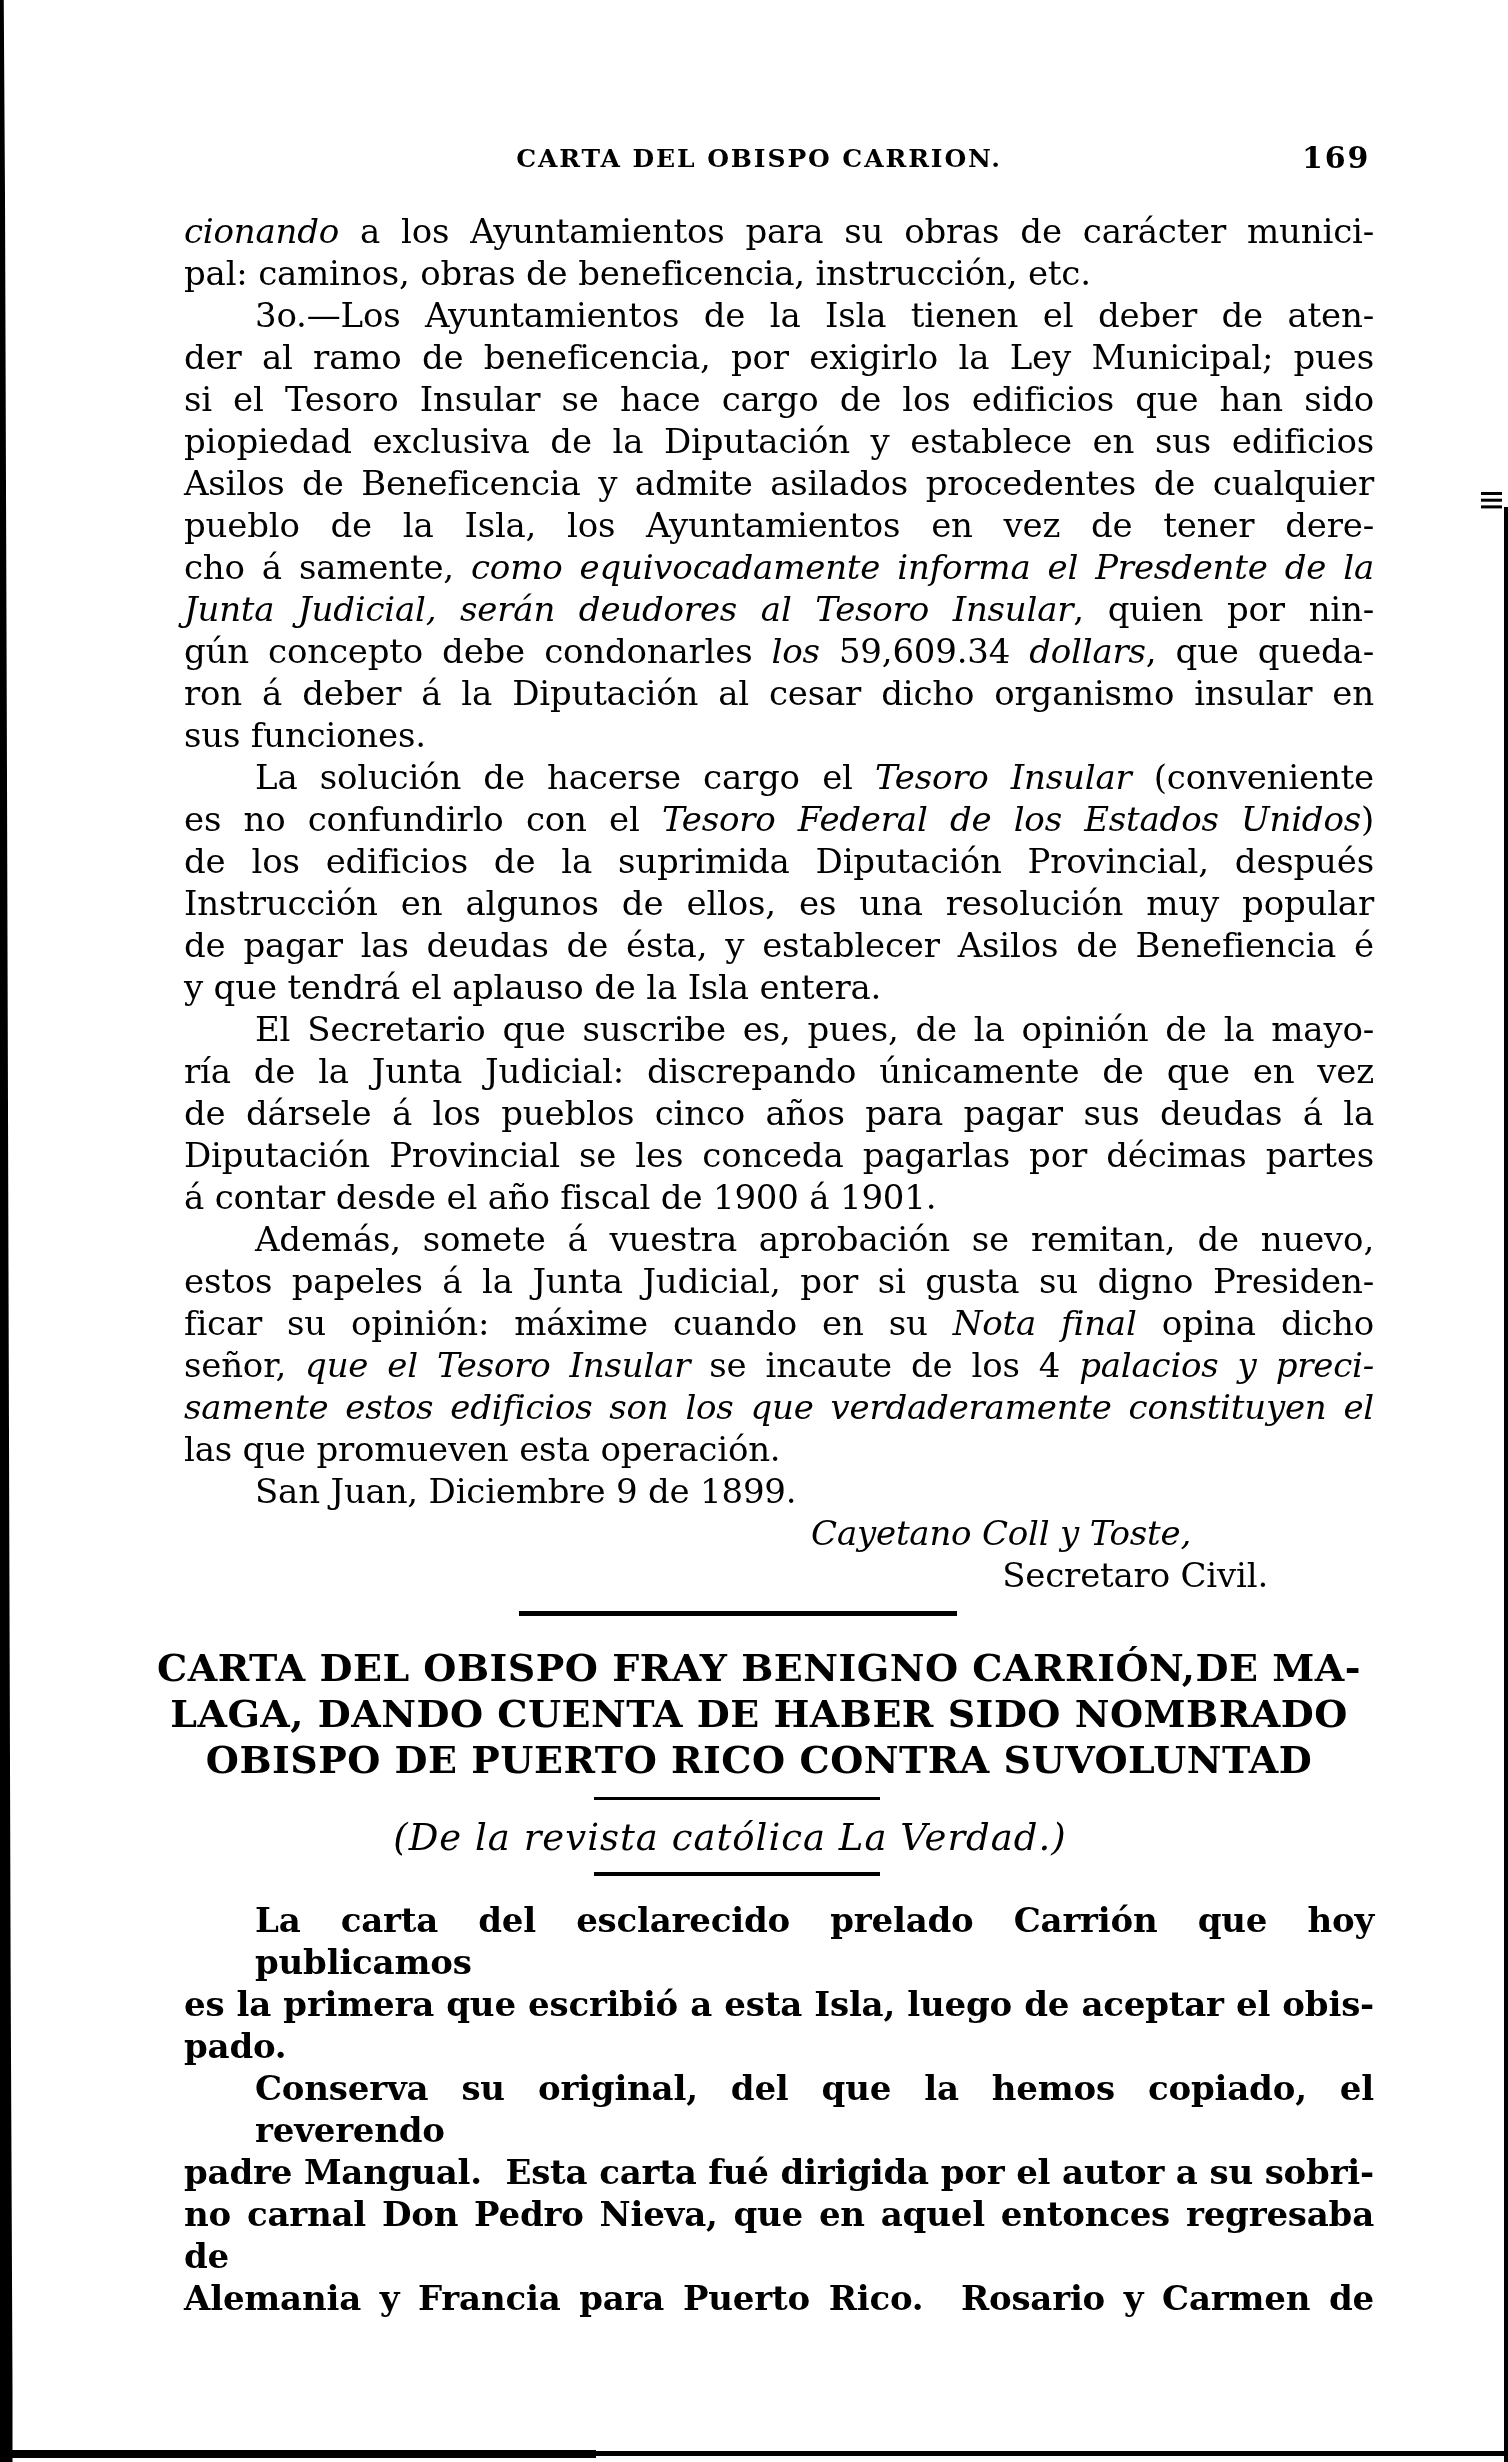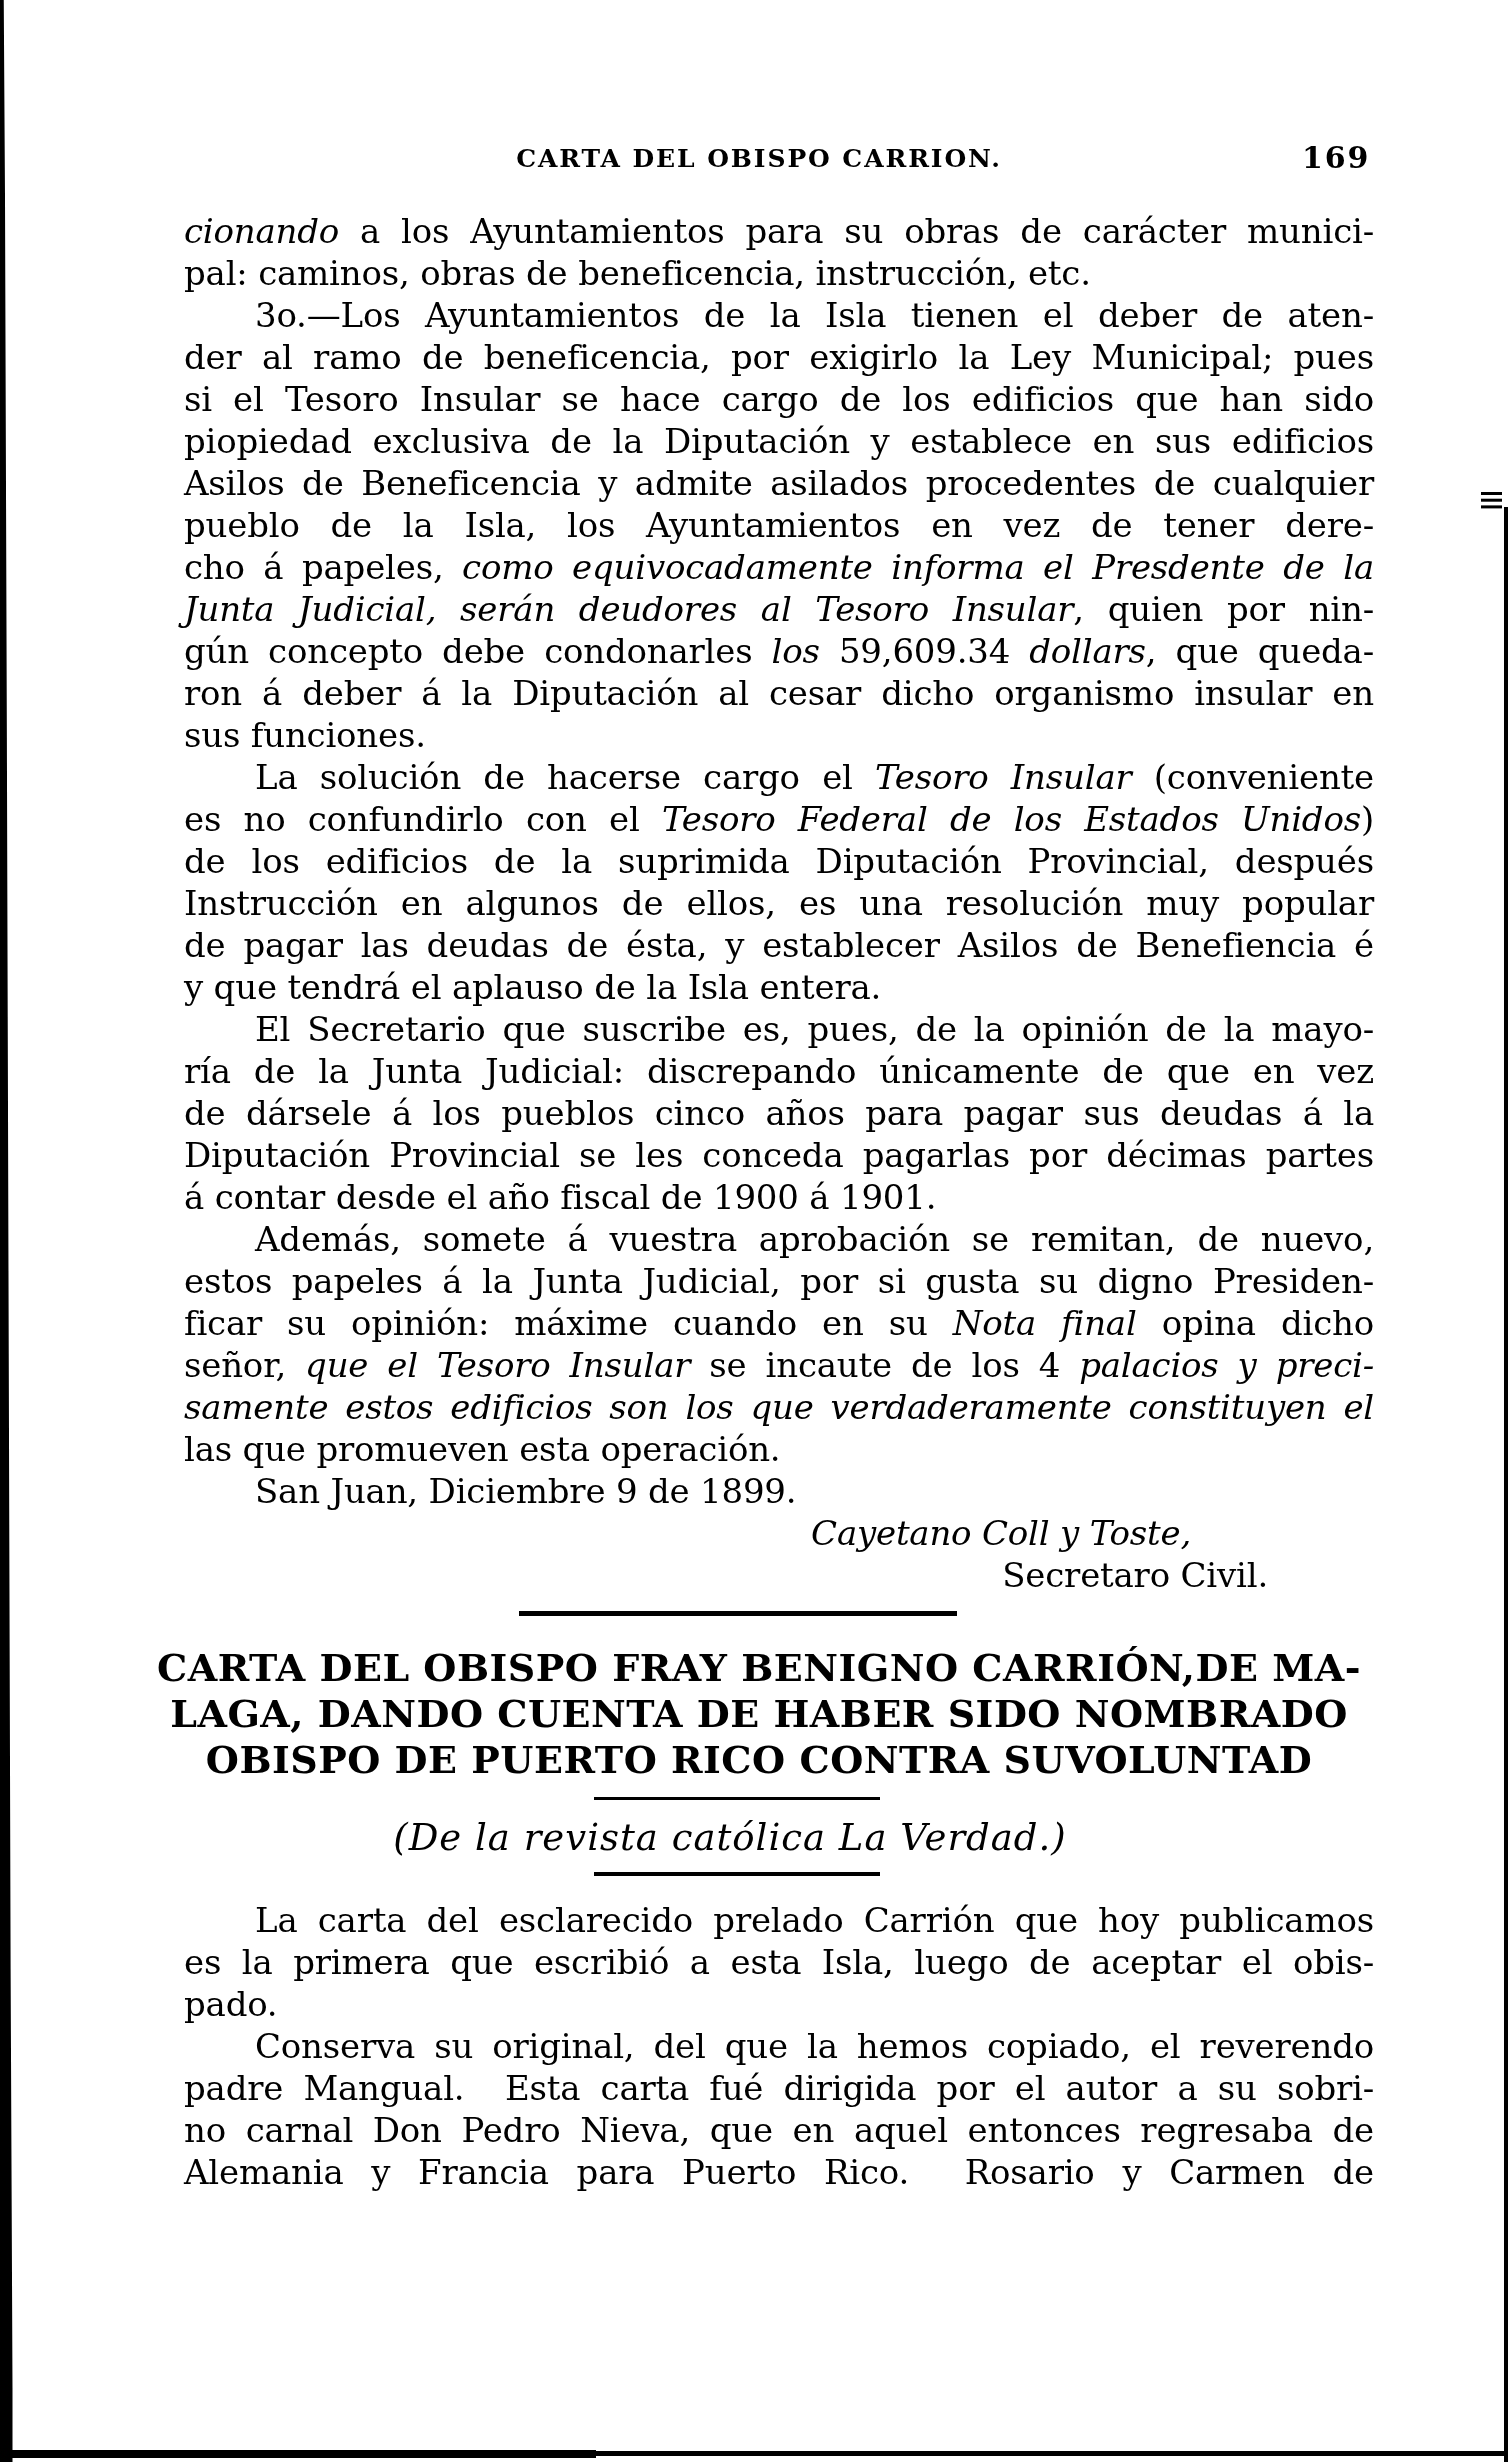--- a/index.html
+++ b/index.html
@@ -50,21 +50,21 @@
   .rule-short { height: 3.8px; width: 286px; margin: 13.4px 0 0 450px; }
 
   .heading {
     margin-top: 29px; font-weight: bold; font-size: 38px;
     line-height: 46px; text-align: center; letter-spacing: 0.5px;
   }
   .source-note {
     margin-top: 15.4px; font-weight: normal; font-style: italic;
     font-size: 37px; text-align: center; padding-right: 58px; letter-spacing: 1px;
   }
-  .bold-sec { font-weight: normal; margin-top: 23px; }
+  .bold-sec { font-weight: bold; margin-top: 23px; }
 </style>
 </head>
 <body>
 
 <div class="page">
 
   <div class="art left-bar"></div>
   <div class="art right-line"></div>
   <div class="art right-dashes"></div>
   <div class="art bottom-line"></div>
@@ -82,21 +82,21 @@
           <div class="tline just"><span class="it">cionando</span><span> a los Ayuntamientos para su obras de carácter munici-</span></div>
           <div class="tline"><span>pal: caminos, obras de beneficencia, instrucción, etc.</span></div>
         </div>
       <div>
           <div class="tline just ind"><span>3o.—Los Ayuntamientos de la Isla tienen el deber de aten-</span></div>
           <div class="tline just"><span>der al ramo de beneficencia, por exigirlo la Ley Municipal; pues</span></div>
           <div class="tline just"><span>si el Tesoro Insular se hace cargo de los edificios que han sido</span></div>
           <div class="tline just"><span>piopiedad exclusiva de la Diputación y establece en sus edificios</span></div>
           <div class="tline just"><span>Asilos de Beneficencia y admite asilados procedentes de cualquier</span></div>
           <div class="tline just"><span>pueblo de la Isla, los Ayuntamientos en vez de tener dere-</span></div>
-          <div class="tline just"><span>cho á papeles, </span><span class="it">como equivocadamente informa el Presdente de la</span></div>
+          <div class="tline just"><span>cho á samente, </span><span class="it">como equivocadamente informa el Presdente de la</span></div>
           <div class="tline just"><span class="it">Junta Judicial, serán deudores al Tesoro Insular</span><span>, quien por nin-</span></div>
           <div class="tline just"><span>gún concepto debe condonarles </span><span class="it">los</span><span> 59,609.34 </span><span class="it">dollars</span><span>, que queda-</span></div>
           <div class="tline just"><span>ron á deber á la Diputación al cesar dicho organismo insular en</span></div>
           <div class="tline"><span>sus funciones.</span></div>
         </div>
       <div>
           <div class="tline just ind"><span>La solución de hacerse cargo el </span><span class="it">Tesoro Insular</span><span> (conveniente</span></div>
           <div class="tline just"><span>es no confundirlo con el </span><span class="it">Tesoro Federal de los Estados Unidos</span><span>)</span></div>
           <div class="tline just"><span>de los edificios de la suprimida Diputación Provincial, después</span></div>
           <div class="tline just"><span>Instrucción en algunos de ellos, es una resolución muy popular</span></div>

